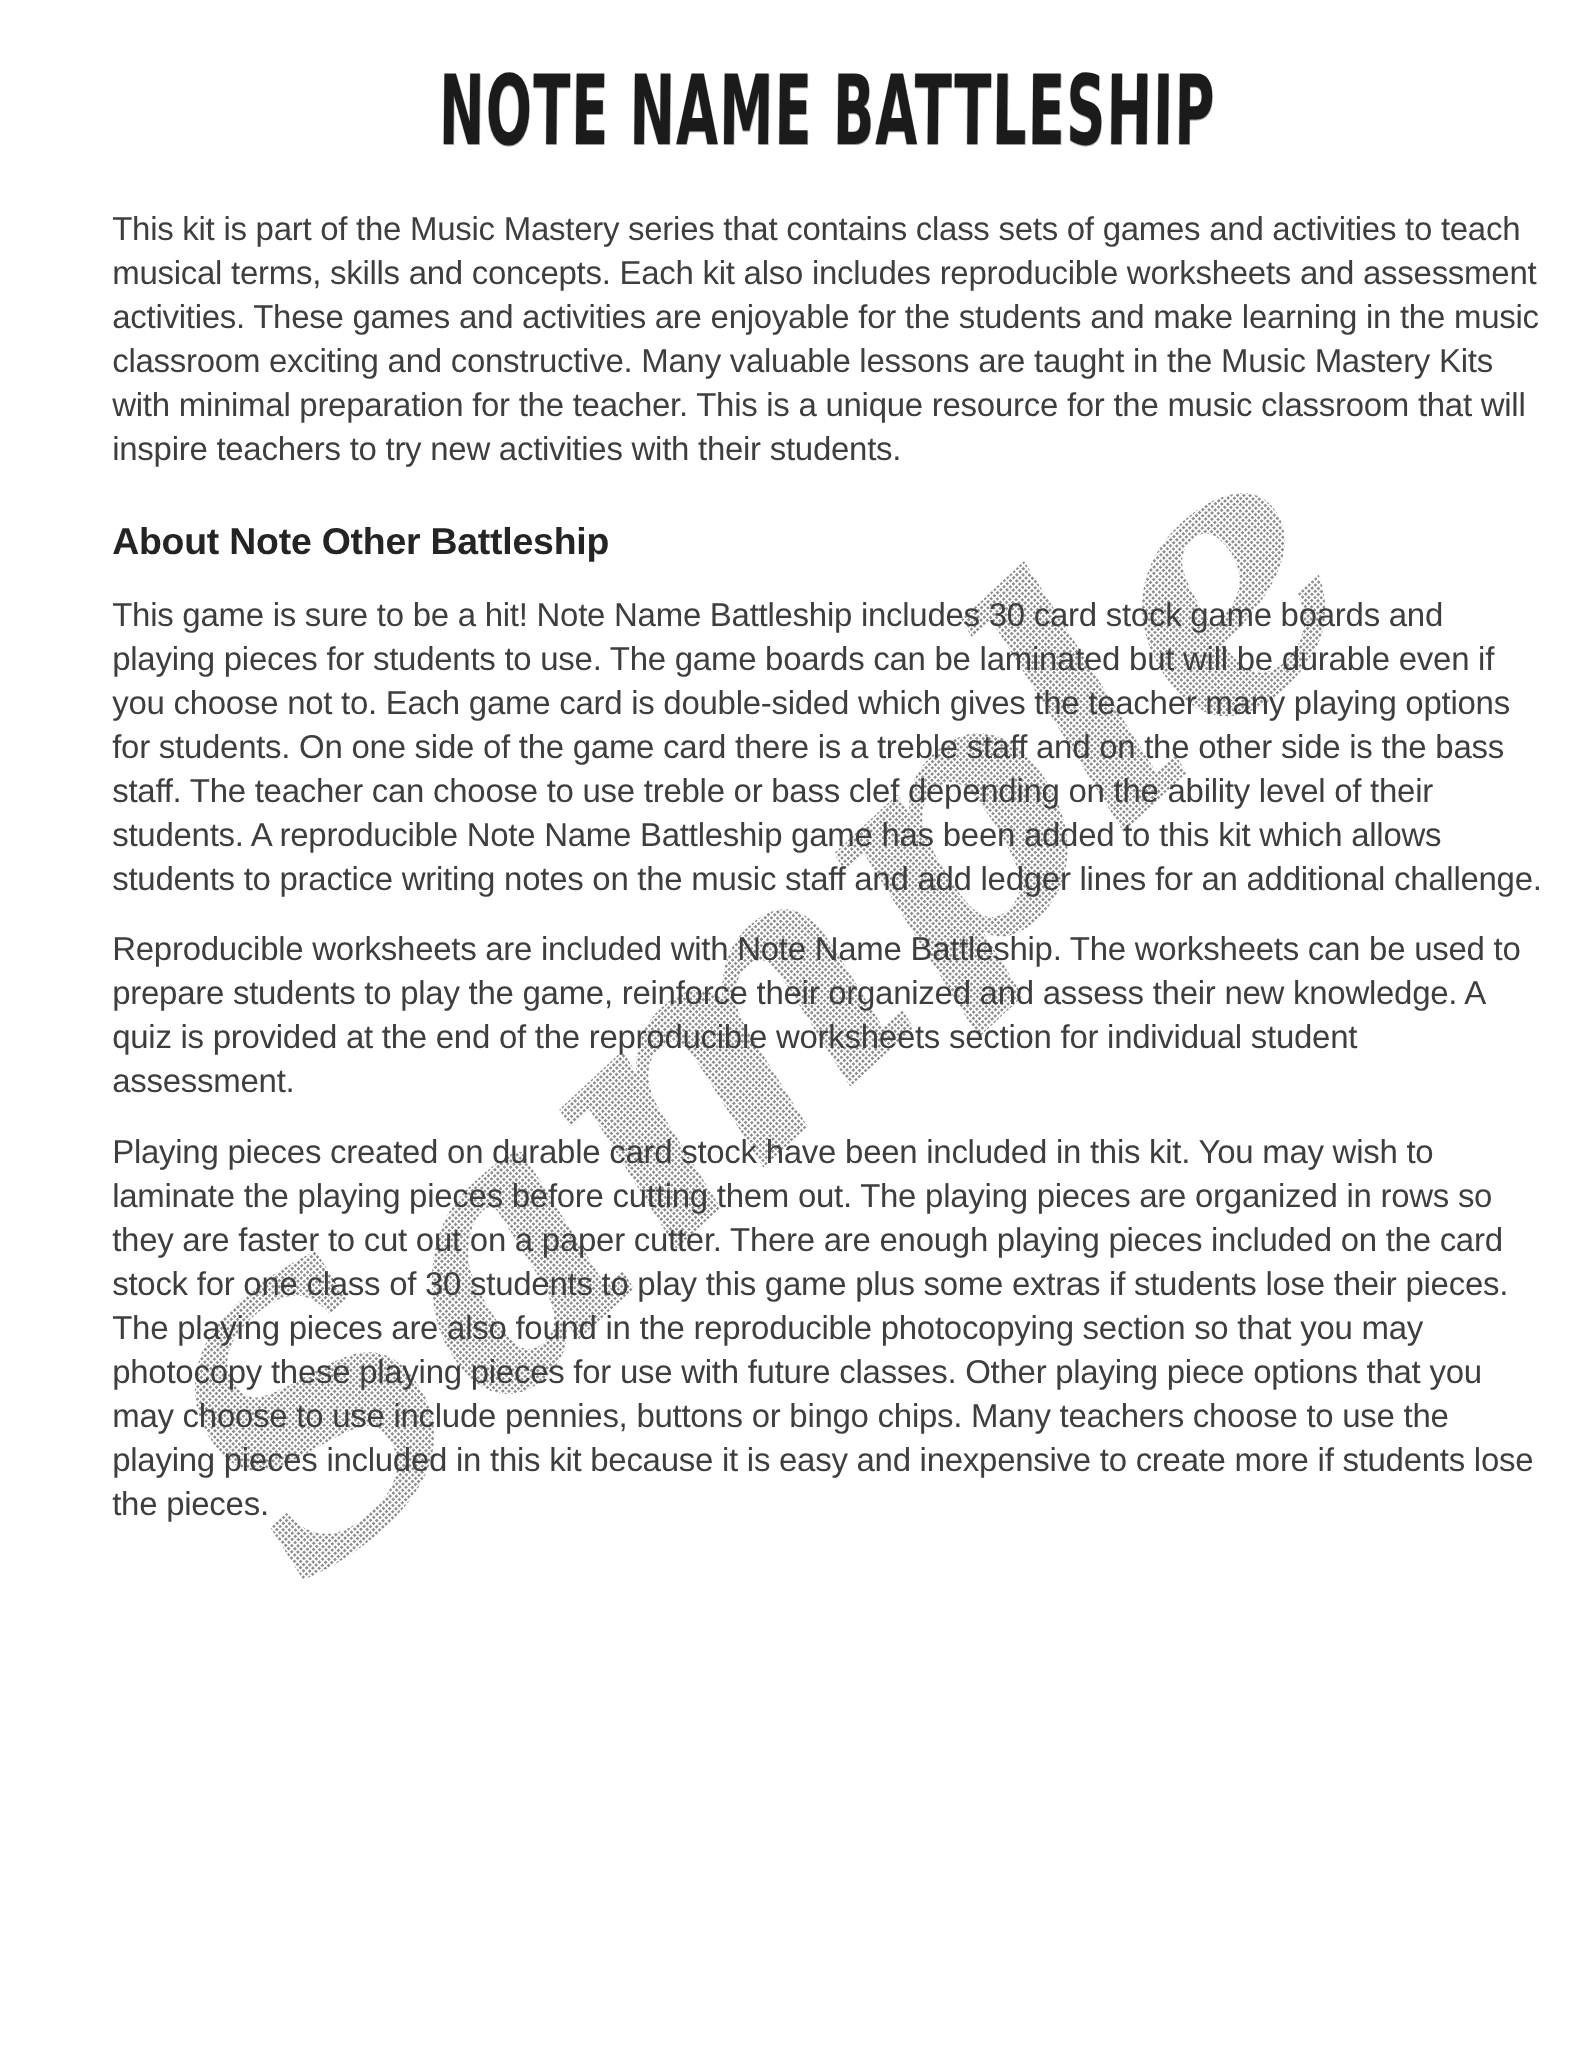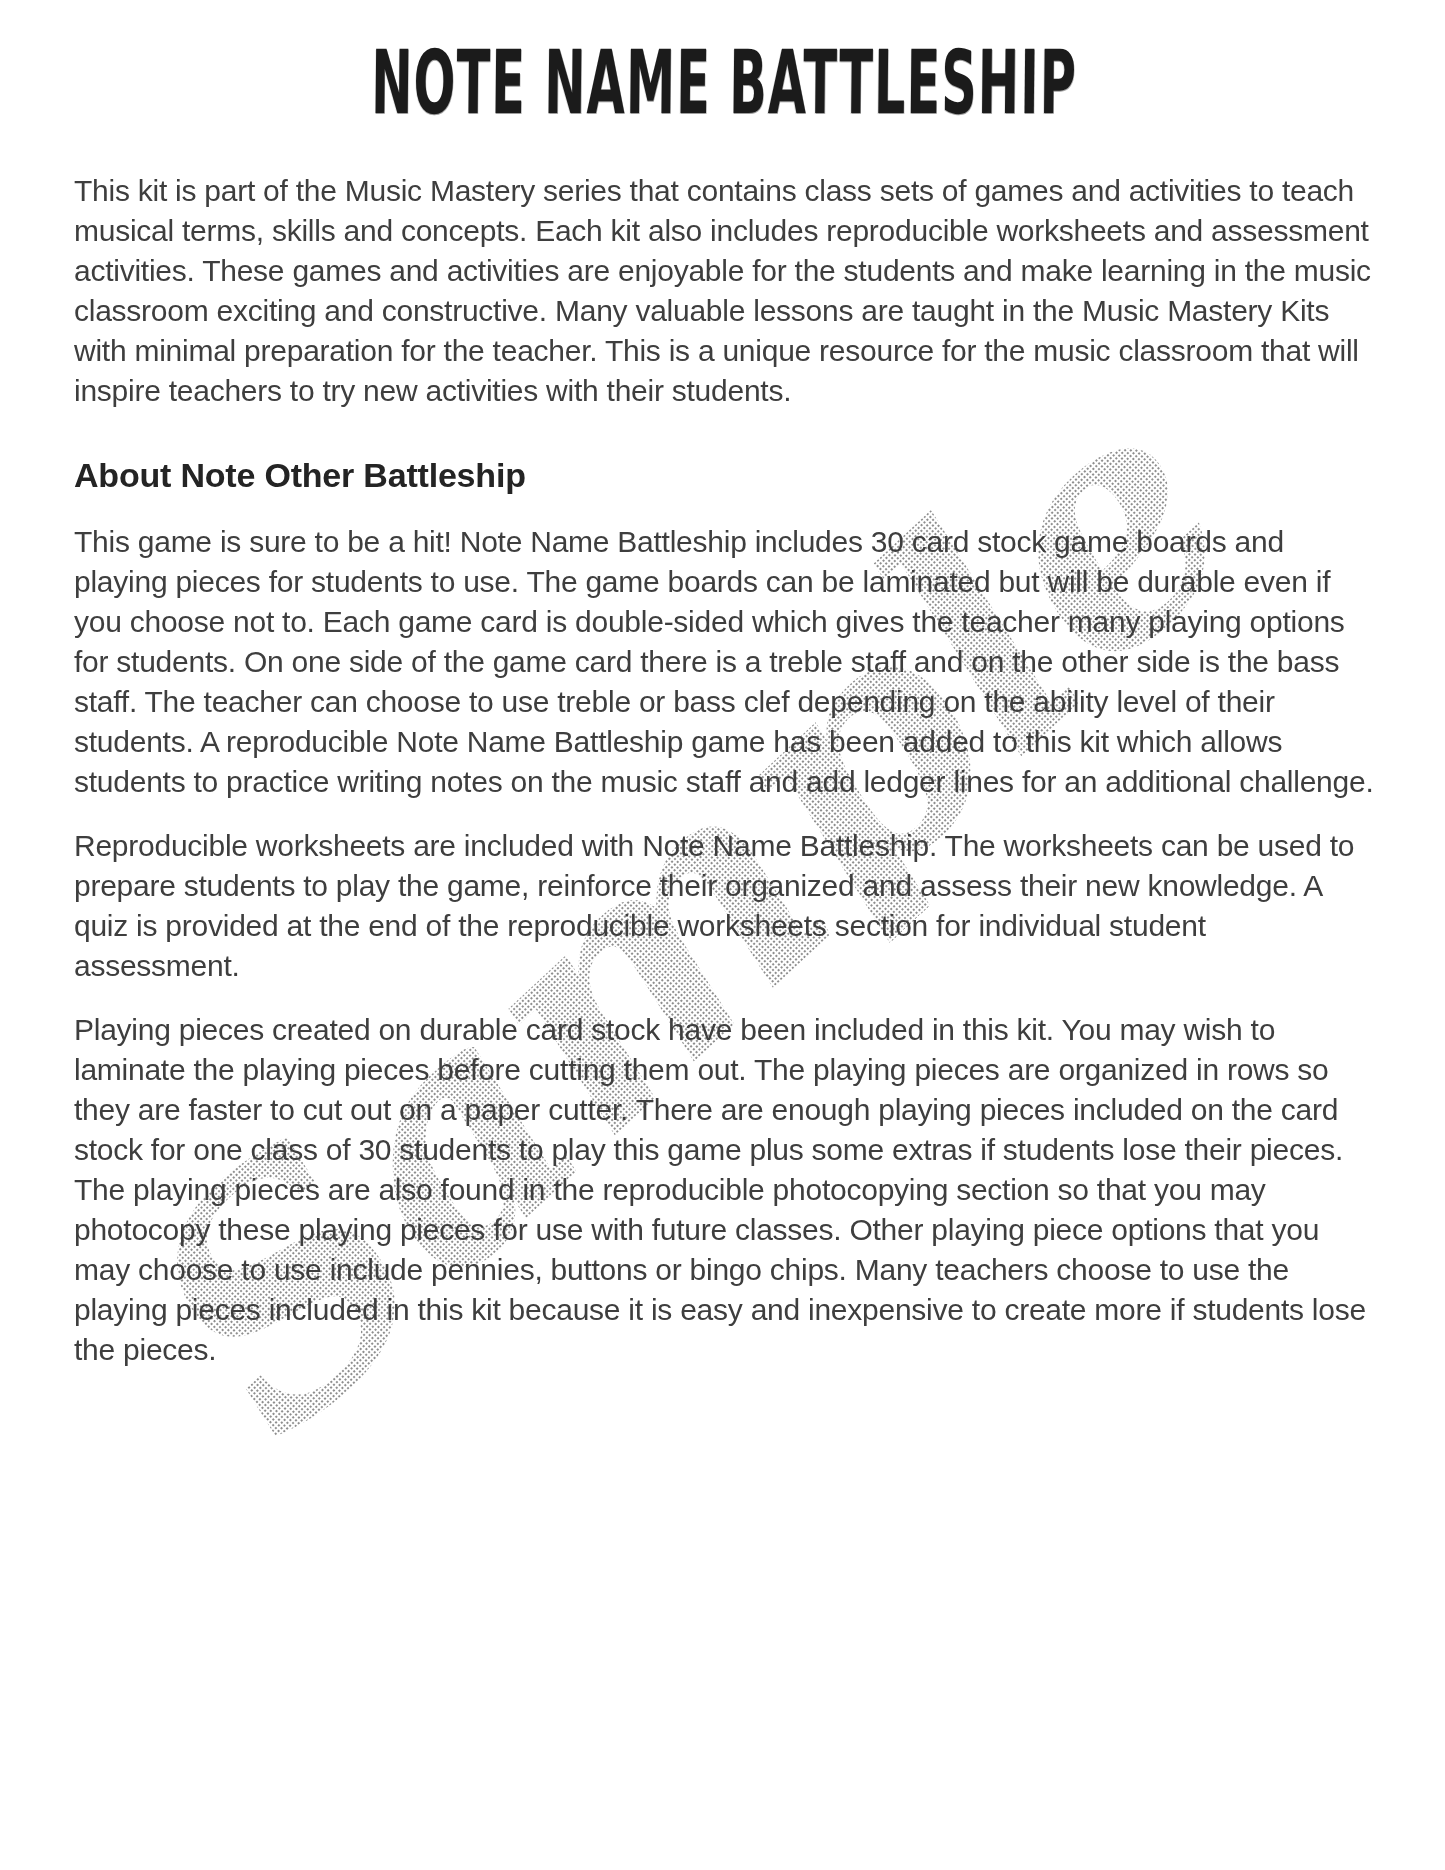--- a/index.html
+++ b/index.html
@@ -45,21 +45,22 @@
       -webkit-background-clip: text;
       background-clip: text;
       color: transparent;
     }
   }
 
   
   .content {
     position: relative;
     z-index: 1;
-    padding: 36px 71px 0 74px;
+    padding: 54px 71px 0 74px;
+    margin-left: 28px;
   }
 
   h1.doc-title {
     width: 1300px;
     margin: 0;
     text-align: center;
     line-height: 94px;
     white-space: nowrap;
   }
   h1.doc-title .title-text {

